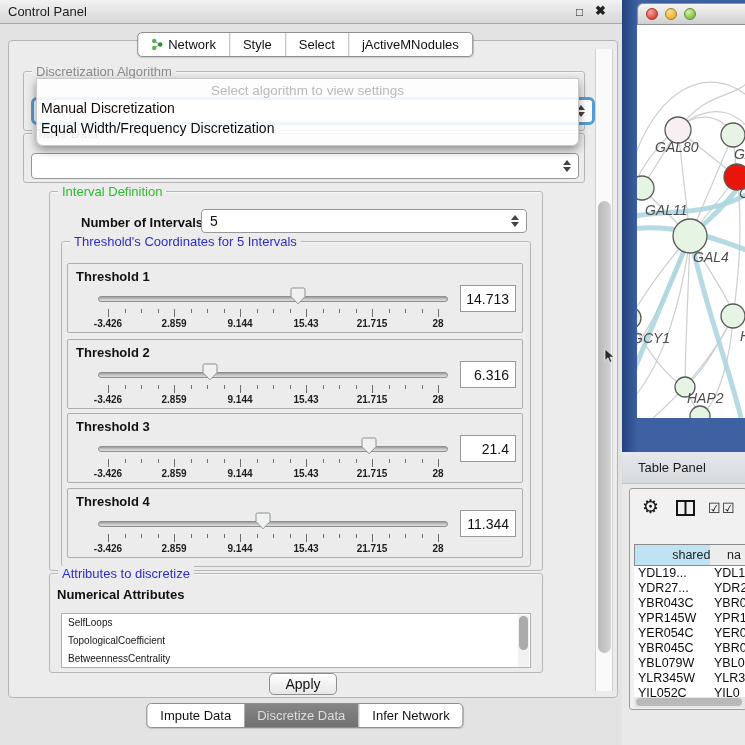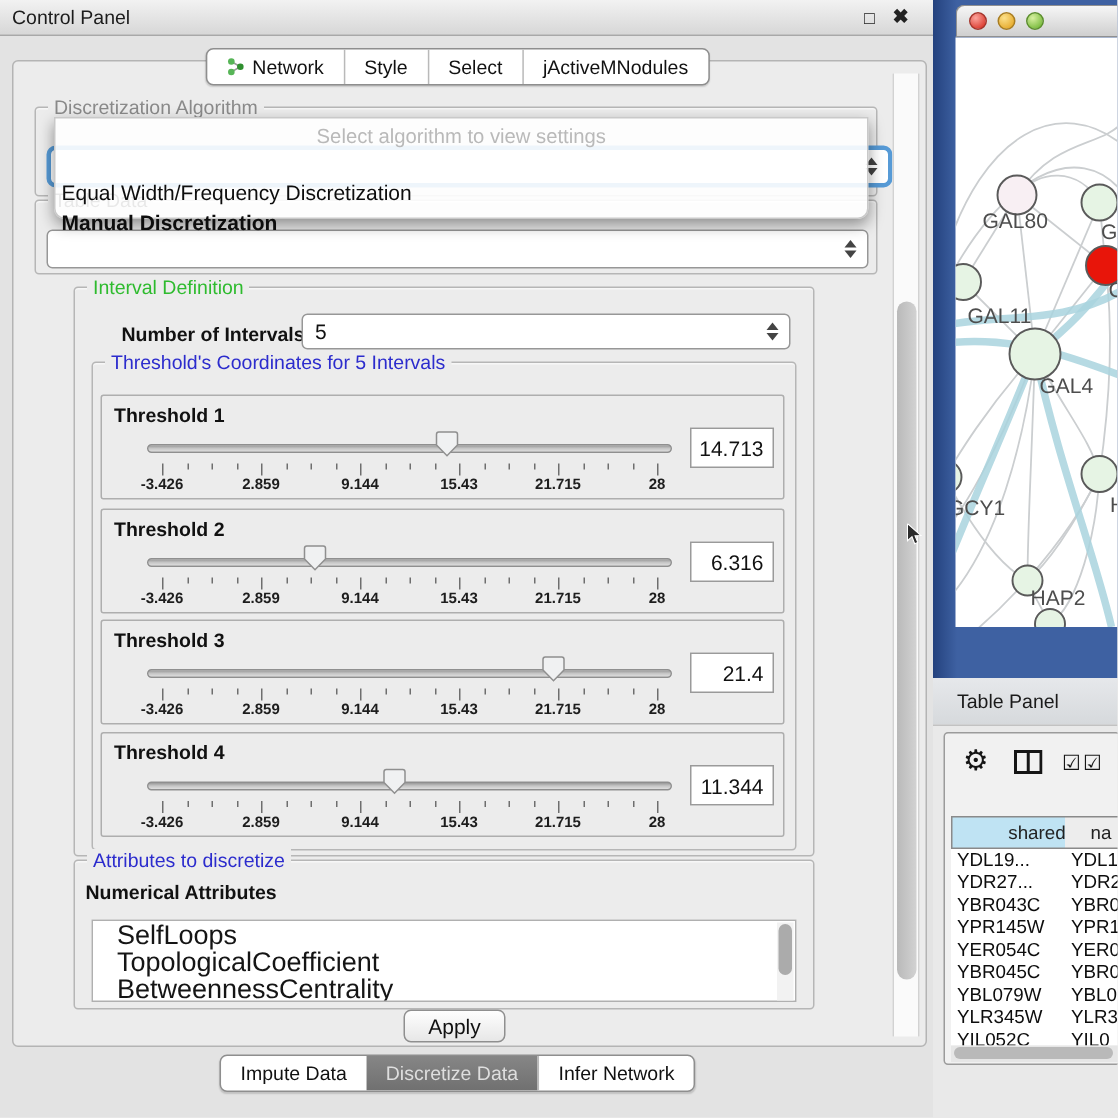--- a/index.html
+++ b/index.html
@@ -43,40 +43,40 @@
   .combo .arrows i.up { border-bottom:5px solid #444; }
   .combo .arrows i.dn { border-top:5px solid #444; }
   .combo.focusring { border:3px solid #569ad6; border-radius:6px; }
 
   .popup { position:absolute; left:27px; top:37px; width:543px; height:68px; z-index:20;
     background:rgba(255,255,255,.9); border:1px solid #c9c9c9; border-radius:0 0 7px 7px;
     box-shadow:0 4px 10px rgba(0,0,0,.4); }
   .popup .hint { position:absolute; left:0; right:0; top:4px; text-align:center;
     font-size:13.5px; color:#b9b9b9; }
   .popup .opt { position:absolute; left:4px; font-size:14px; color:#0d0d0d; white-space:nowrap; }
-  .popup .opt.b { font-weight:bold;margin-top:40px; }
+  .popup .opt.b { font-weight:normal; }
 
   .th-row { position:absolute; left:0; width:456px; height:70px; background:#ececec;
     border:1px solid #aeaeae; border-radius:2px; }
   .th-row .lab { position:absolute; left:8px; top:5px; font-size:13px; font-weight:bold; color:#111; }
   .sl-track { position:absolute; left:30px; top:32px; width:350px; height:6px; border-radius:4px;
     border:1px solid #8f8f8f; background:linear-gradient(#9a9a9a,#c6c6c6 50%,#dedede); }
   .sl-thumb { position:absolute; top:23px; }
   .tick { position:absolute; width:1px; background:#6e6e6e; }
   .tick.minor { top:45px; height:4px; }
   .tick.major { top:45px; height:8px; }
   .tick-lab { position:absolute; top:54px; transform:translateX(-50%); font-size:10px;
     font-weight:bold; color:#1d1d1d; white-space:nowrap; }
   .val-box { position:absolute; left:392px; top:21px; width:56px; height:27px; background:#fff;
     border:1px solid #9a9a9a; font-family:"Liberation Sans",sans-serif; font-size:14px;
     color:#111; text-align:right; padding-right:6px; }
 
   .attr-list { position:absolute; left:52px; top:572px; width:470px; height:55px; background:#fff;
     border:1px solid #b0b0b0; overflow:hidden; }
-  .attr-item { font-size:18px; color:#151515; line-height:18px; padding-left:16px; white-space:nowrap; }
+  .attr-item { font-size:10px; color:#151515; line-height:18px; padding-left:6px; white-space:nowrap; }
   .attr-scroll { position:absolute; right:1px; top:1px; width:11px; height:53px; background:#f2f2f2; }
   .attr-thumb { position:absolute; left:1px; top:1px; width:9px; height:34px; background:#ababab; border-radius:5px; }
 
   .apply-btn { position:absolute; left:260px; top:632px; width:68px; height:22px;
     background:linear-gradient(#fefefe,#e7e7e7); border:1px solid #8f8f8f; border-radius:5px;
     font-size:14px; color:#111; text-align:center; line-height:20px; }
 
   .v-scroll { position:absolute; left:586px; top:8px; width:18px; height:642px;
     background:#fafafa; border-left:1px solid #d2d2d2; border-right:1px solid #d2d2d2; }
   .v-thumb { position:absolute; left:2px; top:152px; width:13px; height:452px; border-radius:7px;
@@ -86,21 +86,21 @@
   .right-side { position:absolute; left:622px; top:0; width:123px; height:745px; background:#e9e9e9; }
   .net-frame { position:absolute; left:0; top:0; width:123px; height:452px;
     background:linear-gradient(90deg,#24427e,#3e61a2 16px,#3e61a2); }
   .net-titlebar { position:absolute; left:15px; top:3px; width:108px; height:22px;
     background:linear-gradient(#f6f6f6,#cfcfcf); border:1px solid #909090; border-right:none;
     border-radius:6px 0 0 0; display:flex; align-items:center; gap:7px; padding-left:8px; }
   .light { width:12px; height:12px; border-radius:50%; }
   .light.red    { background:radial-gradient(circle at 35% 30%,#fba49c,#dd4338 75%); border:1px solid #a5352c; }
   .light.yellow { background:radial-gradient(circle at 35% 30%,#fce08a,#e7ae33 75%); border:1px solid #a87d22; }
   .light.green  { background:radial-gradient(circle at 35% 30%,#d7f0a0,#7fbe44 75%); border:1px solid #5d8f2f; }
-  .net-canvas { position:absolute; left:15px; top:25px; width:108px; height:393px; background:#fff; overflow:hidden; }
+  .net-canvas { position:absolute; left:15px; top:25px; width:108px; height:393px; background:#fff; overflow:hidden;font-style:italic; }
 
   .tp-titlebar { position:absolute; left:0; top:452px; width:123px; height:32px;
     background:linear-gradient(#e6e8eb,#d6d9dc); border-bottom:1px solid #c2c2c2; }
   .tp-titlebar span { position:absolute; left:16px; top:8px; font-size:13px; color:#1a1a1a; }
   .tp-panel { position:absolute; left:7px; top:488px; width:118px; height:222px;
     background:#f1f1f1; border:1px solid #9b9b9b; border-radius:3px; }
   .tp-gear { position:absolute; left:12px; top:6px; font-size:19px; color:#151515; }
   .tp-split { position:absolute; left:46px; top:11px; }
   .tp-check { position:absolute; top:11px; font-size:14px; color:#151515; }
   .hdr-cell { position:absolute; top:55px; height:22px; border:1px solid #8a8a8a;

